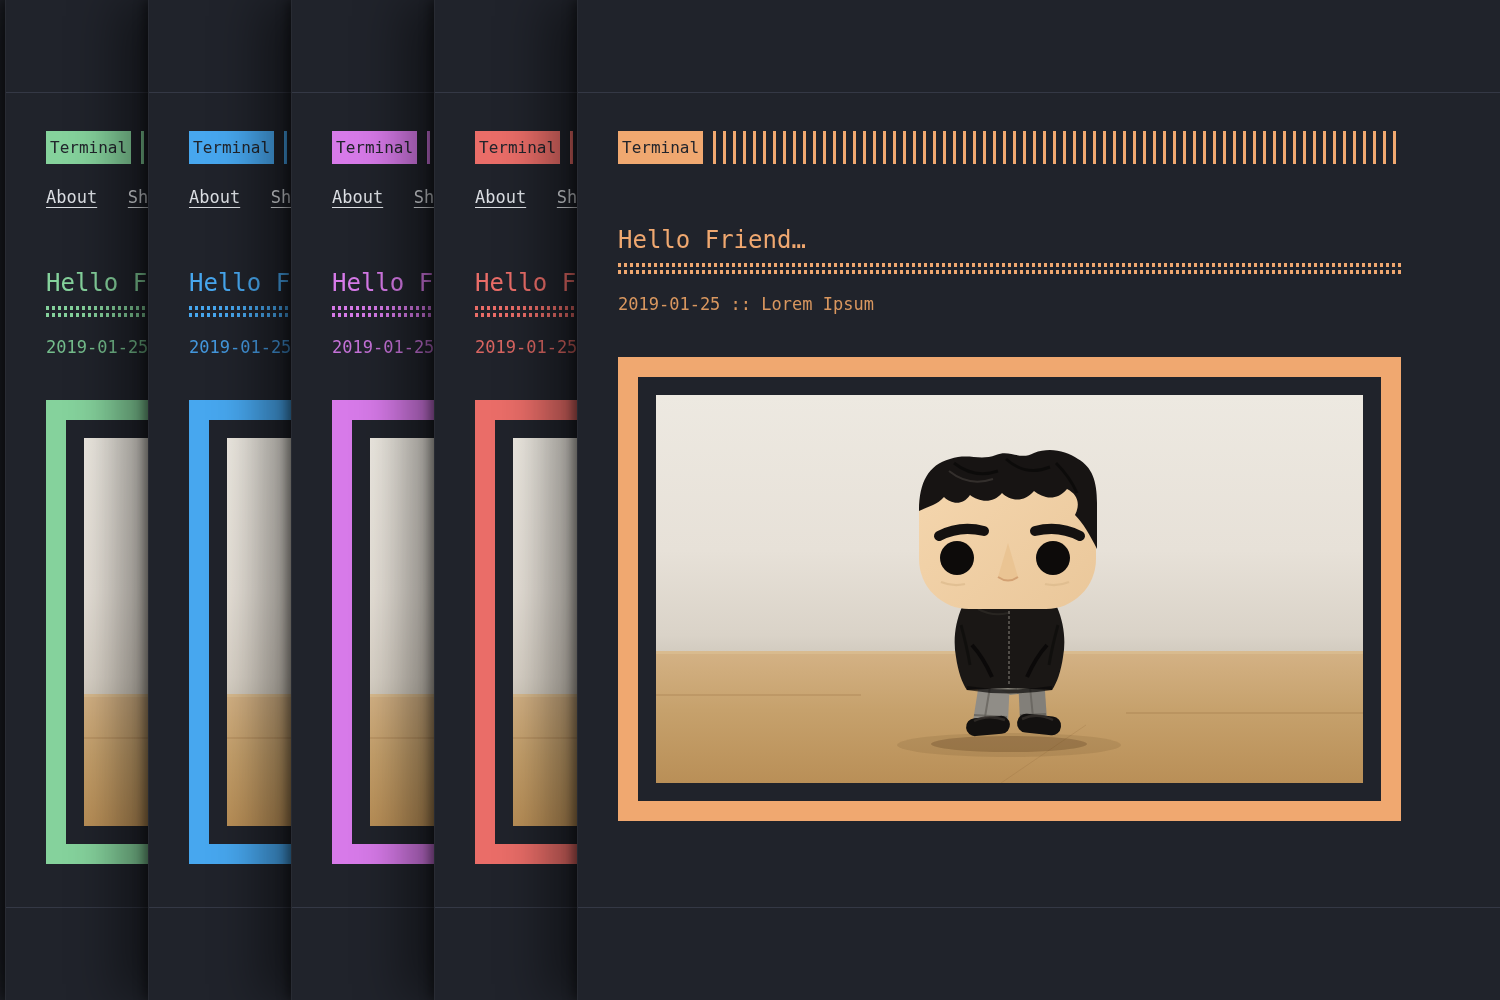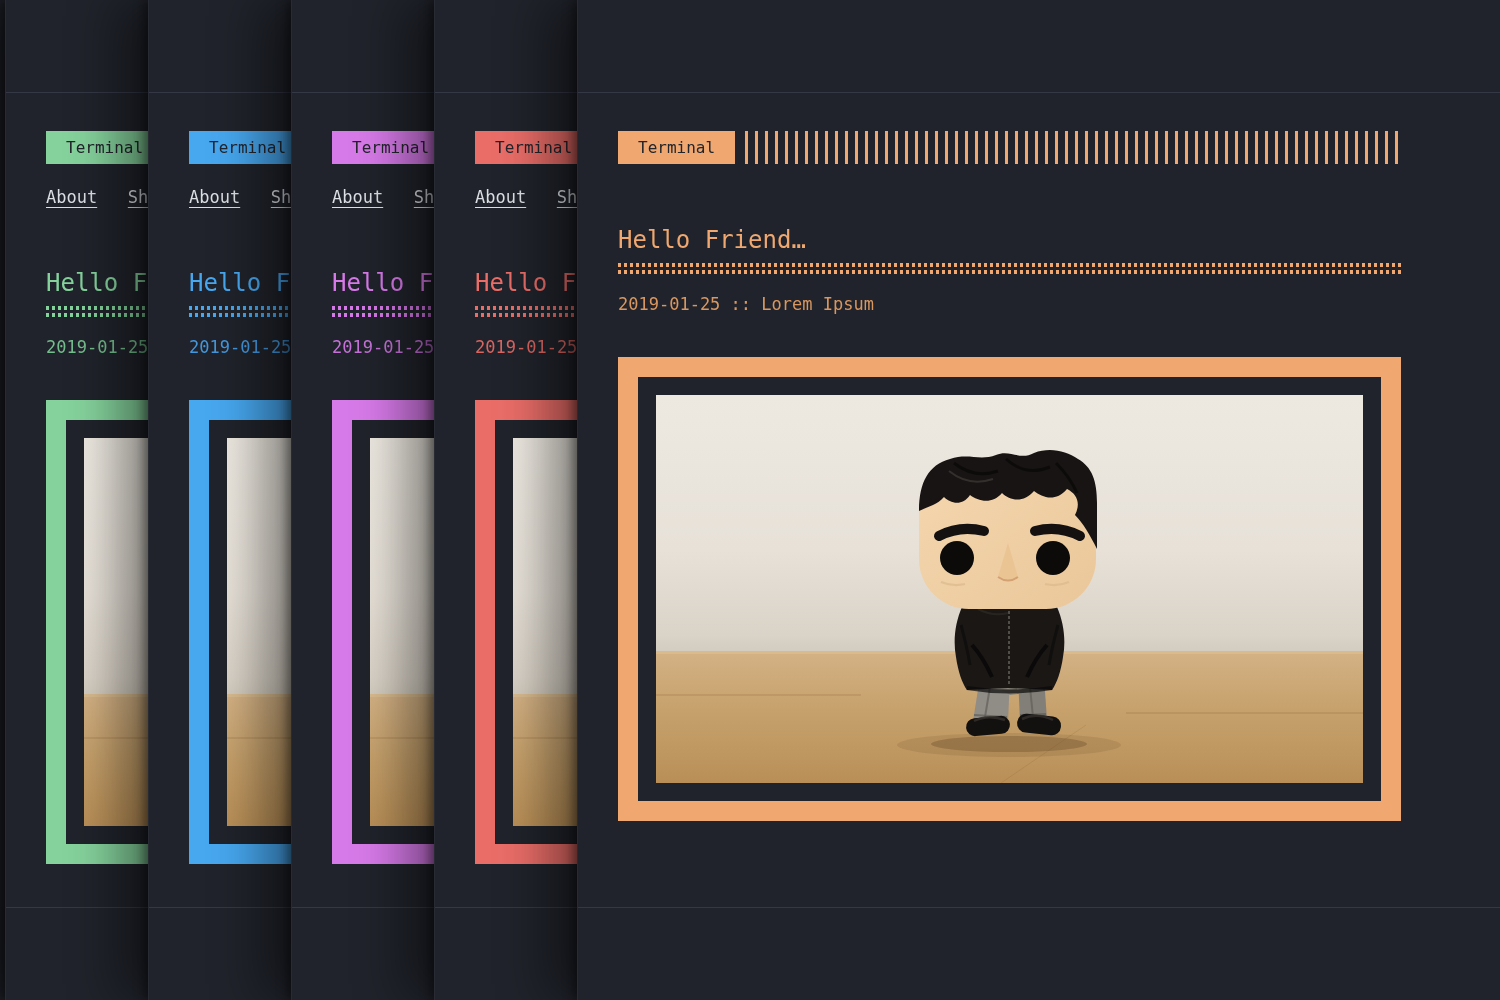--- a/index.html
+++ b/index.html
@@ -22,21 +22,21 @@
     box-shadow:-4px 0 10px rgba(0,0,0,.45), -30px 0 46px rgba(0,0,0,.42);
     border-left:1px solid rgba(255,255,255,.04);
   }
   .site-header{height:93px;border-bottom:1px solid var(--divider);flex:0 0 auto;}
   .site-footer{height:93px;border-top:1px solid var(--divider);flex:0 0 auto;}
   .site-main{flex:1 1 auto;overflow:hidden;}
   .content{width:783px;margin-left:40px;}
   .logo-row{display:flex;align-items:stretch;height:33px;margin-top:38px;}
   .logo{
     background:var(--accent);color:var(--badge-text);
-    font-size:16px;line-height:33px;padding:0 20px;white-space:nowrap;
+    font-size:16px;line-height:33px;padding:0 4px;white-space:nowrap;
   }
   .logo-bars{
     flex:1 1 auto;margin-left:10px;height:33px;
     background:repeating-linear-gradient(90deg,var(--accent) 0 3px,transparent 3px 10px);
   }
   .menu{margin-top:23px;height:20px;white-space:nowrap;}
   .menu-link{
     color:var(--text);font-size:17px;line-height:20px;
     text-decoration:underline;text-underline-offset:4px;text-decoration-thickness:1px;
     margin-right:21px;cursor:pointer;text-align:center;

